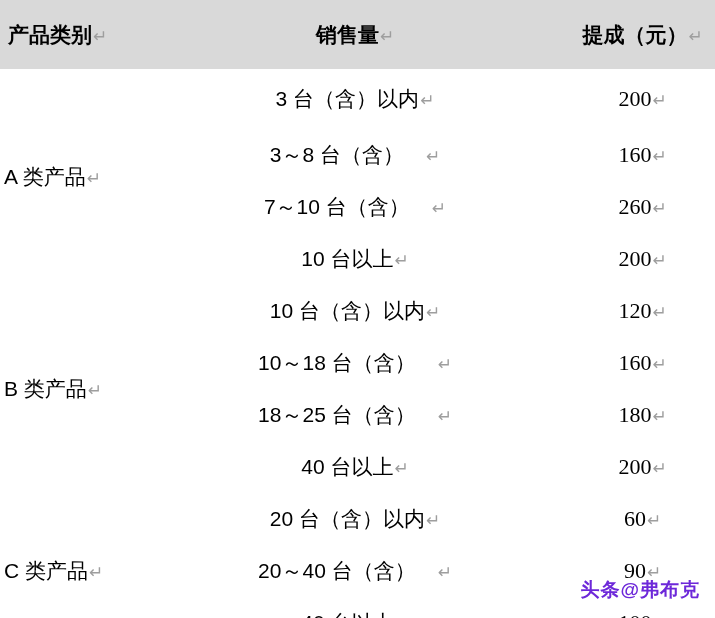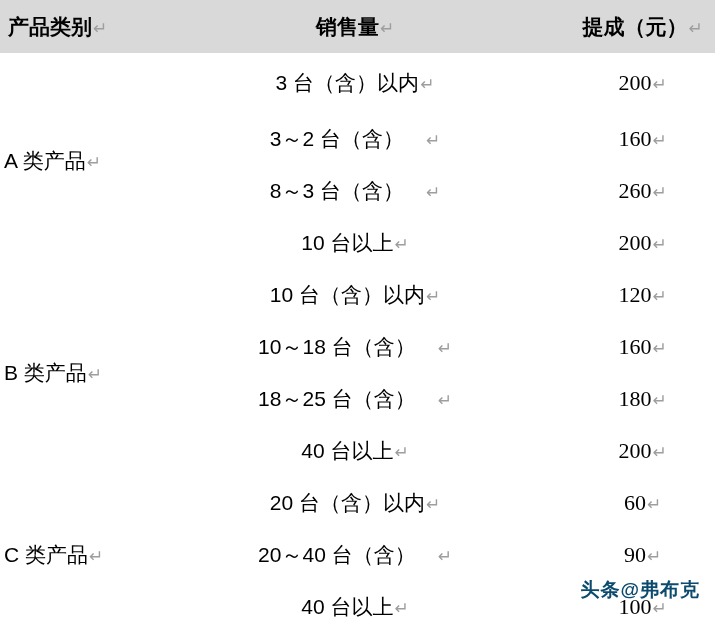--- a/index.html
+++ b/index.html
@@ -25,21 +25,21 @@
   col.c2 { width: 430px; }
   col.c3 { width: 145px; }
 
   th {
     background: #d9d9d9;
     height: 45px;
     font-weight: bold;
     font-size: 21px;
     text-align: center;
     vertical-align: middle;
-    padding: 4px;
+    padding: 12px;
     white-space: nowrap;
     overflow: visible;
   }
   th.left {
     text-align: left;
     padding-left: 8px;
   }
   td {
     font-size: 21px;
     text-align: center;
@@ -64,21 +64,21 @@
     font-weight: normal;
     margin-left: 1px;
   }
   .watermark {
     position: absolute;
     top: 577px;
     right: 15px;
     font-size: 19px;
     font-weight: 600;
     letter-spacing: 1px;
-    color: #0c4a6e;
+    color: #6d28d9;
     text-shadow: 1px 1px 0 rgba(255,255,255,0.85), -1px -1px 0 rgba(255,255,255,0.6);
     white-space: nowrap;
   }
 </style>
 </head>
 <body>
 
 <div class="page">
   <table class="commission">
     <colgroup>
@@ -94,25 +94,25 @@
       </tr>
     </thead>
     <tbody>
 
       <tr class="row-first">
         <td class="category" rowspan="4"><span>A 类产品</span><span class="rm">↵</span></td>
         <td><span>3 台（含）以内</span><span class="rm">↵</span></td>
         <td class="commission-val"><span>200</span><span class="rm">↵</span></td>
       </tr>
       <tr class="row">
-        <td><span>3～2 台（含）　</span><span class="rm">↵</span></td>
+        <td><span>3～8 台（含）　</span><span class="rm">↵</span></td>
         <td class="commission-val"><span>160</span><span class="rm">↵</span></td>
       </tr>
       <tr class="row">
-        <td><span>8～3 台（含）　</span><span class="rm">↵</span></td>
+        <td><span>7～10 台（含）　</span><span class="rm">↵</span></td>
         <td class="commission-val"><span>260</span><span class="rm">↵</span></td>
       </tr>
       <tr class="row">
         <td><span>10 台以上</span><span class="rm">↵</span></td>
         <td class="commission-val"><span>200</span><span class="rm">↵</span></td>
       </tr>
 
       <tr class="row">
         <td class="category" rowspan="4"><span>B 类产品</span><span class="rm">↵</span></td>
         <td><span>10 台（含）以内</span><span class="rm">↵</span></td>

